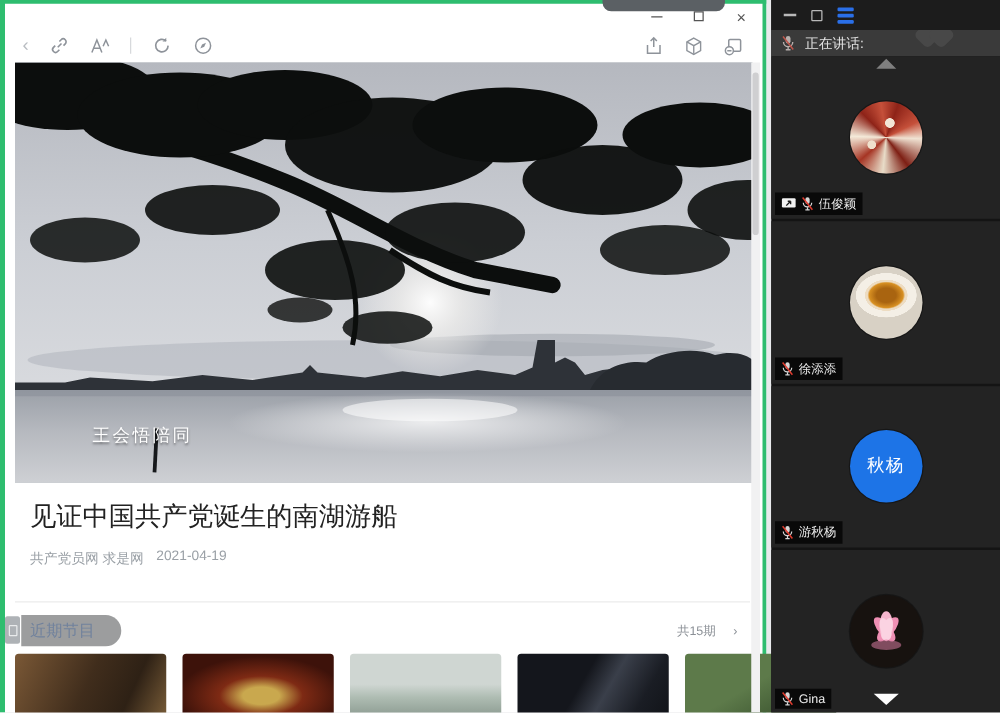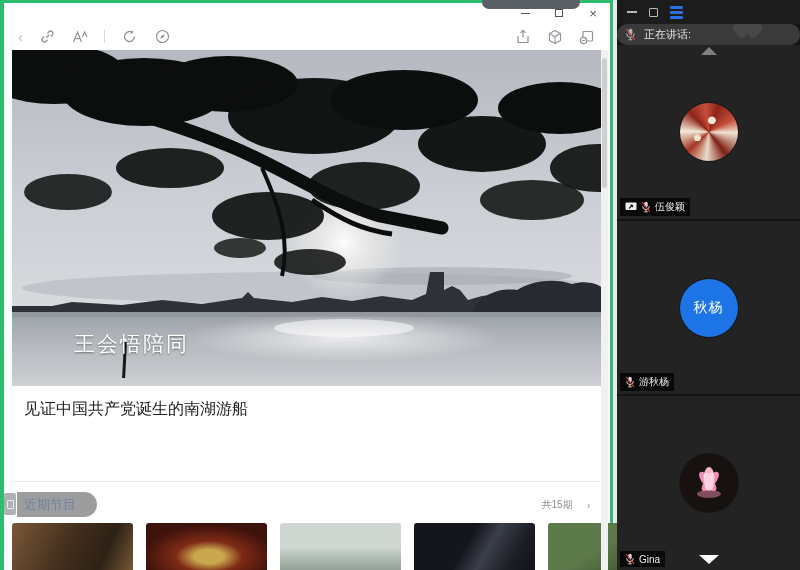--- a/index.html
+++ b/index.html
@@ -25,26 +25,26 @@
   .tb-left { display:flex; align-items:center; gap:15px; padding-left:14px; color:#8e939a; }
   .tb-right { position:absolute; right:14px; display:flex; align-items:center; gap:14px; color:#8e939a; }
   .tb-ic { display:flex; align-items:center; justify-content:center; width:18px; height:18px; }
   .tb-ic svg { display:block; }
   .tb-divider { width:1px; height:13px; background:#d7d9dc; }
   .back-glyph { font-size:15px; color:#b9bdc2; line-height:1; }
 
   
   .video { position:absolute; left:8px; top:47px; width:590px; height:336px; background:#9aa0a8; overflow:hidden; }
   .video svg { width:100%; height:100%; display:block; }
-  .subtitle { position:absolute; left:62px; bottom:28px; color:#fff; font-size:21px;
+  .subtitle { position:absolute; left:62px; bottom:28px; color:#fff; font-size:14px;
     letter-spacing:2px; text-shadow:0 1px 2px rgba(0,0,0,.45); }
 
   
   .article { position:absolute; left:20px; top:396px; right:40px; }
-  .a-title { font-size:16px; color:#222; font-weight:400; }
+  .a-title { font-size:21px; color:#222; font-weight:400; }
   .a-meta { margin-top:12px; font-size:11px; color:#9aa0a6; display:flex; gap:10px; }
   .a-expand { margin-top:14px; font-size:11px; color:#999; display:flex; gap:4px; align-items:center; }
   .hr { position:absolute; left:8px; right:10px; top:478px; height:1px; background:#ececec; }
 
   .section-row { position:absolute; left:0; right:12px; top:487px; height:28px; }
   .section-title { position:absolute; left:20px; top:6px; font-size:13px; color:#3b82f6; }
   .episodes { position:absolute; right:8px; top:8px; font-size:10px; color:#8b9096;
     display:flex; gap:14px; align-items:center;margin-left:12px; }
   .overlay-pill { position:absolute; left:13px; top:2px; width:80px; height:25px;
     background:rgba(128,129,131,.78); border-radius:0 13px 13px 0; }
@@ -66,21 +66,21 @@
 
   
   .meeting { position:absolute; left:617px; top:0; width:183px; height:570px; background:#141414; }
   .m-titlebar { height:24px; background:#1c1c1c; display:flex; align-items:center; gap:12px; padding-left:10px; }
   .m-min { width:10px; height:2px; background:#b9b9b9; }
   .m-restore { width:9px; height:9px; border:1.5px solid #b9b9b9; border-radius:1px; }
   .m-menu { display:flex; flex-direction:column; gap:2px; }
   .m-menu b { display:block; width:13px; height:3px; background:#2a6fe8; border-radius:1px; }
 
   .speaking { height:21px; background:#3a3a3a; display:flex; align-items:center; gap:8px;
-    padding-left:8px; position:relative; overflow:hidden;border-radius:10px; }
+    padding-left:8px; position:relative; overflow:hidden; }
   .speaking-label { color:#e3e3e3; font-size:11px; }
   .watermark { position:absolute; left:122px; top:-4px; display:flex; }
   .watermark i { display:block; width:16px; height:16px; background:#484848; border-radius:4px;
     transform:rotate(45deg); margin-left:-5px; }
 
   .tiles { position:absolute; top:45px; left:0; right:0; bottom:0;
     display:flex; flex-direction:column; gap:2px; }
   .tile { flex:1; background:#232323; position:relative; display:flex;
     align-items:center; justify-content:center; }
   .avatar { width:58px; height:58px; border-radius:50%; box-shadow:0 0 0 1px rgba(0,0,0,.35);text-align:center; }
@@ -255,20 +255,24 @@
           <ellipse cx="352" cy="136" rx="56" ry="24" opacity=".9"></ellipse>
           <ellipse cx="298" cy="212" rx="36" ry="13" opacity=".85"></ellipse>
           <ellipse cx="228" cy="198" rx="26" ry="10" opacity=".8"></ellipse>
         </g>
       </svg>
       <div class="subtitle">王会悟陪同</div>
     </div>
 
     <div class="article">
       <div class="a-title">见证中国共产党诞生的南湖游船</div>
+      <div class="a-meta">
+        <span>共产党员网 求是网</span>
+        <span>2021-04-19</span>
+      </div>
     </div>
 
     <div class="hr"></div>
 
     <div class="section-row">
       <div class="section-title">近期节目</div>
       <div class="overlay-pill"></div>
       <div class="overlay-corner">
           <i></i>
         </div>
@@ -337,20 +341,34 @@
                 <path d="M1.8 5.6a3.7 3.7 0 007.4 0" fill="none" stroke="#d8d8d8" stroke-width="1.1"></path>
                 <path d="M5.5 9.5v2M3.6 11.8h3.8" stroke="#d8d8d8" stroke-width="1.1"></path>
                 <path d="M1.2 1l8.6 10.8" stroke="#e23b2e" stroke-width="1.3"></path>
               </svg>
           </span>
           <span class="name">伍俊颖</span>
         </div>
       </div>
 
 
+      <div class="tile">
+        <div class="avatar av-bowl"></div>
+        <div class="badge">
+          <span class="b-ic">
+            <svg width="10" height="12" viewBox="0 0 11 13">
+                <rect x="3.6" y="0.8" width="3.8" height="6" rx="1.9" fill="#d8d8d8"></rect>
+                <path d="M1.8 5.6a3.7 3.7 0 007.4 0" fill="none" stroke="#d8d8d8" stroke-width="1.1"></path>
+                <path d="M5.5 9.5v2M3.6 11.8h3.8" stroke="#d8d8d8" stroke-width="1.1"></path>
+                <path d="M1.2 1l8.6 10.8" stroke="#e23b2e" stroke-width="1.3"></path>
+              </svg>
+          </span>
+          <span class="name">徐添添</span>
+        </div>
+      </div>
 
       <div class="tile">
         <div class="avatar av-initials">
           <span>秋杨</span>
         </div>
         <div class="badge">
           <span class="b-ic">
             <svg width="10" height="12" viewBox="0 0 11 13">
                 <rect x="3.6" y="0.8" width="3.8" height="6" rx="1.9" fill="#d8d8d8"></rect>
                 <path d="M1.8 5.6a3.7 3.7 0 007.4 0" fill="none" stroke="#d8d8d8" stroke-width="1.1"></path>

